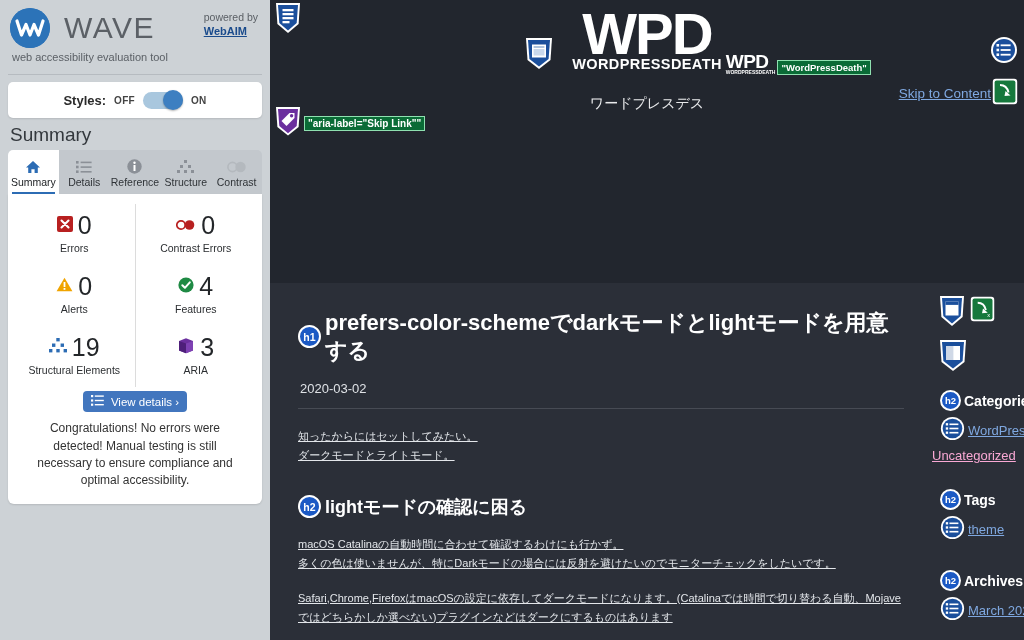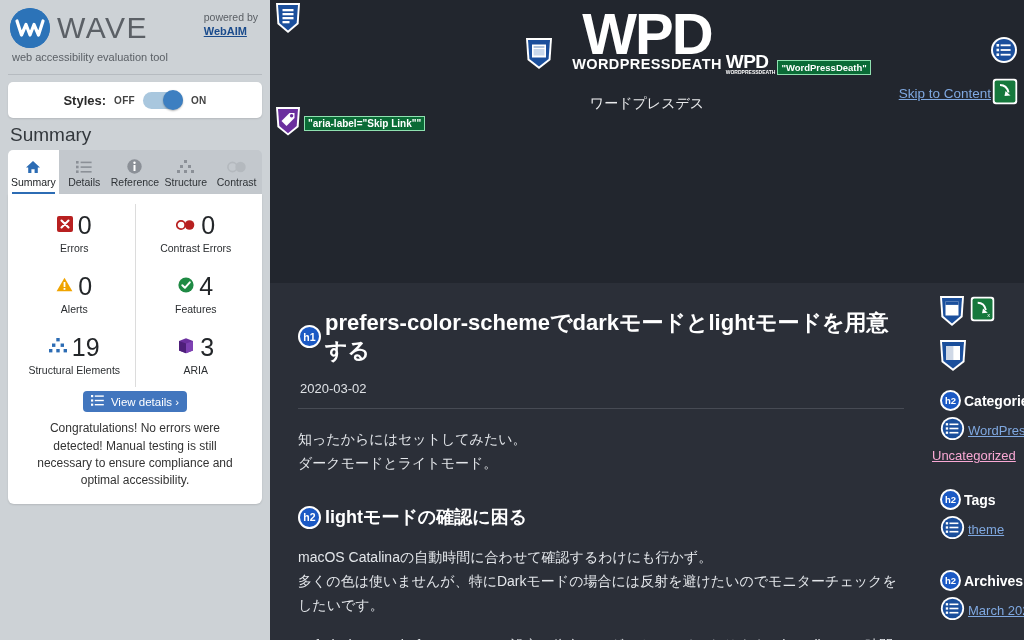--- a/index.html
+++ b/index.html
@@ -16,21 +16,21 @@
     background: #cdd2d6;
     flex: 0 0 270px;
     position: relative;
     overflow: hidden;
   }
   .wave-header {
     padding: 8px 10px 6px 10px;
     background: #cdd2d6;
     position: relative;
   }
-  .wave-logo-row { display: flex; align-items: center; }
+  .wave-logo-row { display: flex; align-items: center; gap: 7px; }
   .wave-mark {
     width: 40px; height: 40px; border-radius: 50%;
     background: #2c73b8;
     position: relative; flex: 0 0 40px;
     overflow: hidden;
   }
   .wave-mark svg { position: absolute; left: 0; top: 0; }
   .wave-wordmark {
     font-size: 30px; color: #5b6066; letter-spacing: 1.5px;
     margin-left: 7px; font-weight: 400; line-height: 40px;
@@ -150,21 +150,21 @@
   .h-row { display: flex; align-items: center; gap: 4px; }
   .hbadge {
     width: 23px; height: 23px; border-radius: 50%; background: #1b59c4;
     border: 2px solid #fff; color: #fff; font-size: 10.5px; font-weight: bold;
     display: flex; align-items: center; justify-content: center; flex: 0 0 23px;
   }
   h1.post-title { font-size: 22px; font-weight: bold; color: #fff; line-height: 1.25; }
   h2.post-h2 { font-size: 18px; font-weight: bold; color: #fff; }
   .post-date { font-size: 13px; color: #dfe2e6; margin: 17px 0 12px 2px; }
   .rule { height: 1px; background: #474b54; margin-bottom: 18px; }
-  .post-p { font-size: 14px; line-height: 1.72; color: #e3e6ea; margin-bottom: 16px; }
+  .post-p { font-size: 11px; line-height: 1.72; color: #e3e6ea; margin-bottom: 16px; text-decoration: underline; }
   .gap { height: 14px; }
 
   .rsidebar {
     width: 92px; flex: 0 0 92px; padding-top: 12px; position: relative;
     color: #fff; overflow: hidden;
   }
   .rs-iconrow { display: flex; gap: 4px; padding-left: 6px; align-items: flex-start;}
   .rs-widget { padding-left: 8px; margin-top: 14px; }
   .rs-h2row { display: flex; align-items: center; gap: 3px; }
   .rs-h2 { font-size: 14px; font-weight: bold; color: #fff; white-space: nowrap; }

